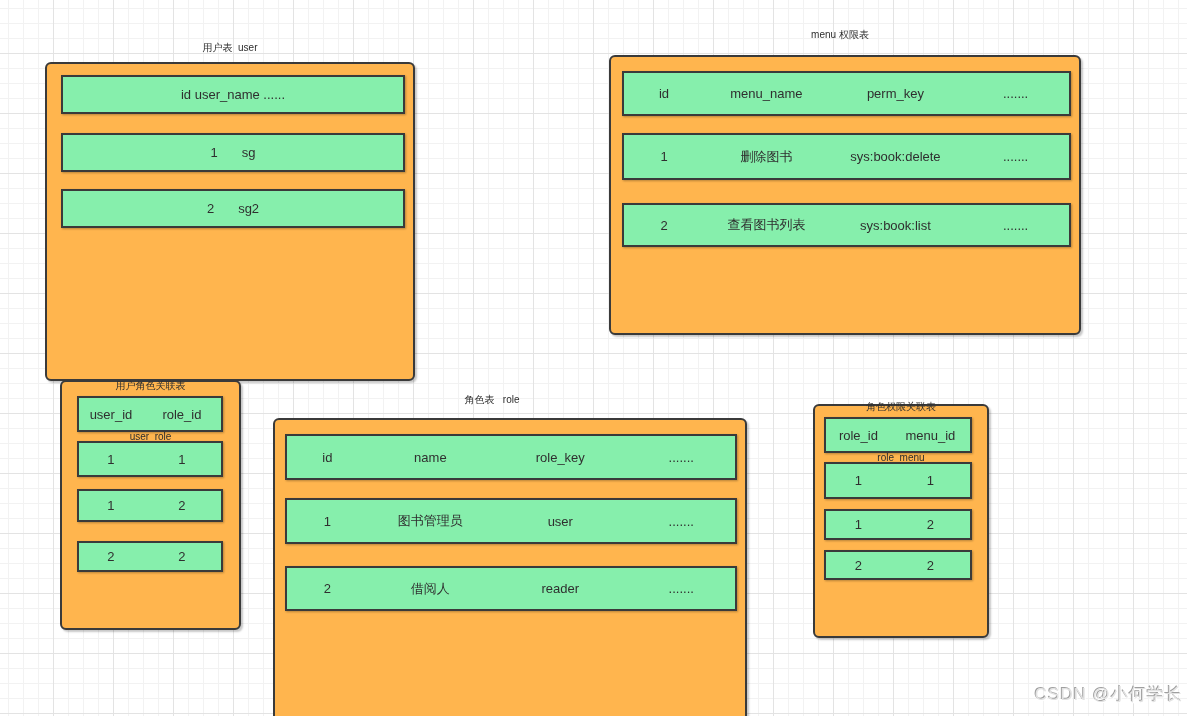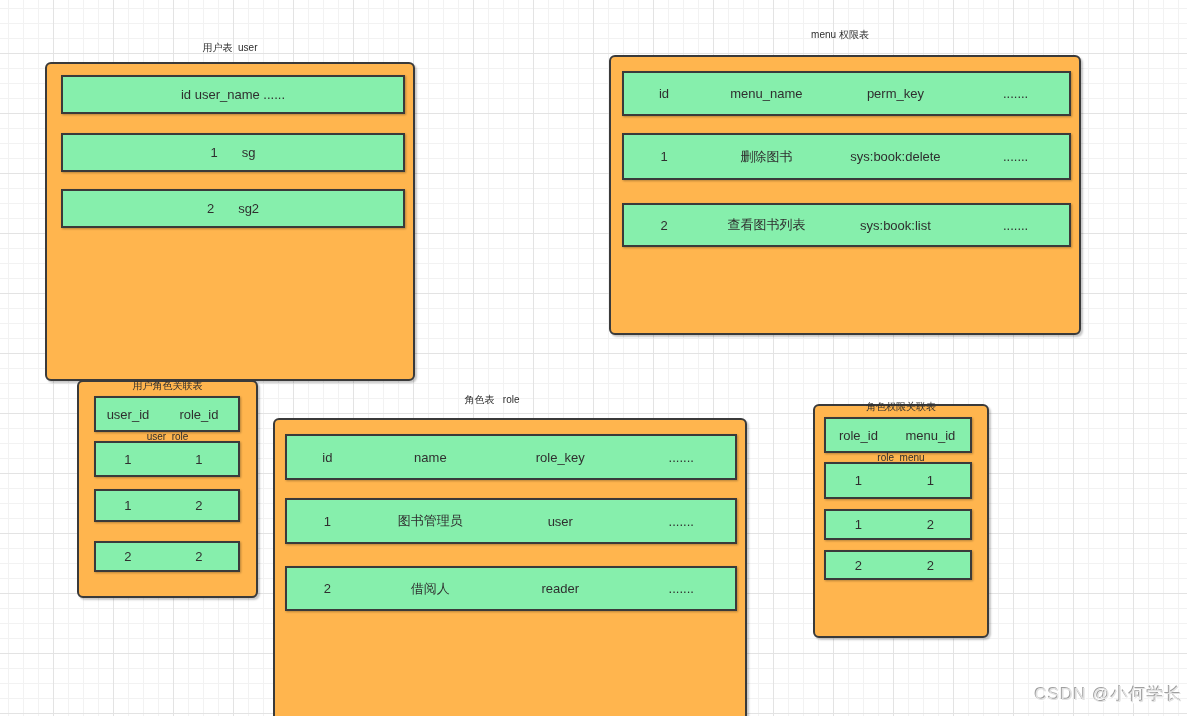--- a/index.html
+++ b/index.html
@@ -83,21 +83,21 @@
       <span class="cell">.......</span>
     </div>
     <div class="row grid4" style="left:11px;top:146px;width:449px;height:44px">
       <span class="cell">2</span>
       <span class="cell">查看图书列表</span>
       <span class="cell">sys:book:list</span>
       <span class="cell">.......</span>
     </div>
   </div>
 
-  <div class="tbl" style="left:77px;top:380px;width:181px;height:218px">
+  <div class="tbl" style="left:60px;top:380px;width:181px;height:250px">
     <div class="tbl-title" style="top:-39px">
       <div>用户角色关联表</div>
       <div>user_role</div>
     </div>
     <div class="row grid2" style="left:15px;top:14px;width:146px;height:36px">
       <span class="cell">user_id</span>
       <span class="cell">role_id</span>
     </div>
     <div class="row grid2" style="left:15px;top:59px;width:146px;height:36px">
       <span class="cell">1</span>

